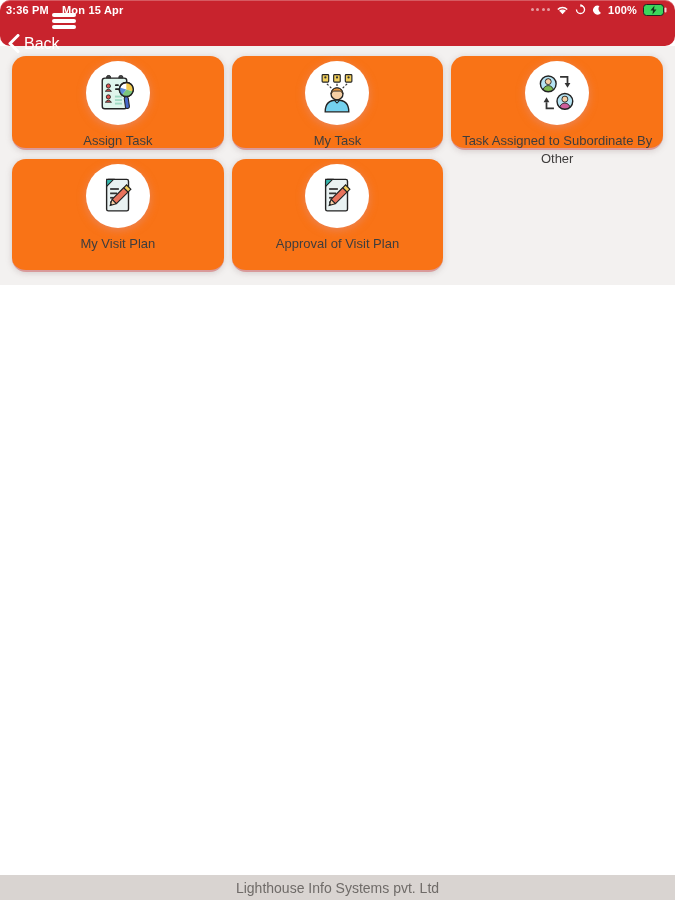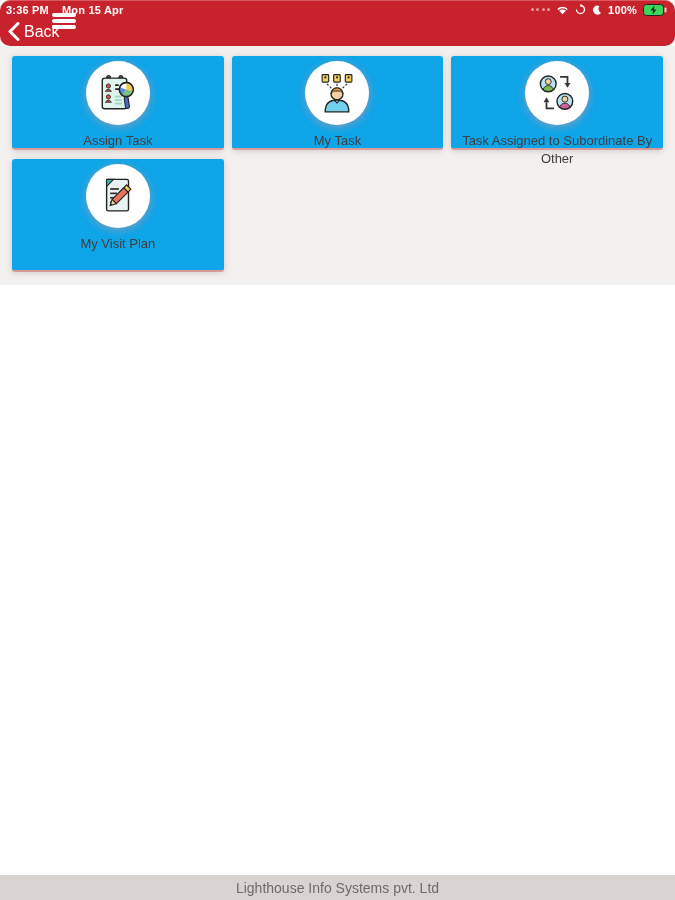--- a/index.html
+++ b/index.html
@@ -29,21 +29,21 @@
   .status-left { display:flex; gap:13px; }
   .status-right { display:flex; align-items:center; gap:6px; }
   .signal-dots { display:flex; gap:2.5px; align-items:center; opacity:.55; }
   .signal-dots i { width:3px; height:3px; border-radius:50%; background:#fff; display:block; }
   .sicon { display:flex; align-items:center; }
   .hamburger {
     position:absolute; left:52px; top:13px; width:24px;
     display:flex; flex-direction:column; gap:2.5px; cursor:pointer;
   }
   .hamburger i { height:3.5px; background:#fff; border-radius:2px; display:block; }
-  .navbar { position:relative; height:40px; }
+  .navbar { position:relative; height:40px;margin-top:12px; }
   .back-btn {
     position:absolute; left:8px; top:6px;
     display:flex; align-items:center; gap:4px;
     color:#fff; font-size:16px; cursor:pointer;
   }
   .nav-title {
     position:absolute; left:0; right:0; top:8px;
     text-align:center; font-size:16.5px; font-weight:700; color:#fff;
   }
 
@@ -51,22 +51,22 @@
   .cards-area {
     background:#f3f1f0;
     padding:10px 12px 13px 12px;
     display:grid;
     grid-template-columns:repeat(3, 1fr);
     grid-template-rows:94px 113px;
     column-gap:8px;
     row-gap:9px;
   }
   .card {
-    background:#0ea5e9;
-    border-radius:3px;
+    background:#f97316;
+    border-radius:14px;
     border-bottom:2px solid #d99a9a;
     box-shadow:0 1px 6px rgba(130,105,105,.28);
     display:flex; flex-direction:column; align-items:center;
     padding-top:5px;
     cursor:pointer;
   }
   .icon-circle {
     width:64px; height:64px; border-radius:50%;
     background:#fff;
     box-shadow:0 2px 8px rgba(222,150,150,.55);
@@ -252,20 +252,39 @@
             <rect x="17" y="20.5" width="19" height="7" rx="1" fill="#e8735c" stroke="#222" stroke-width="1.3"></rect>
             <rect x="36" y="20.5" width="4.5" height="7" fill="#f2cf5b" stroke="#222" stroke-width="1.3"></rect>
             <path d="M17 20.5 L10.5 24 L17 27.5 Z" fill="#f6cfa4" stroke="#222" stroke-width="1.2"></path>
             <path d="M13 22.7 L10.5 24 L13 25.3 Z" fill="#222"></path>
           </g>
         </svg>
       </div>
       <div class="card-label">My Visit Plan</div>
     </div>
 
+    <div class="card">
+      <div class="icon-circle">
+        <svg width="42" height="42" viewBox="0 0 48 48">
+          <rect x="11" y="5" width="25" height="36" rx="2" fill="#e9f2f2" stroke="#222" stroke-width="1.6"></rect>
+          <path d="M11 5 L19 5 L11 13 Z" fill="#35b8ae" stroke="#222" stroke-width="1.2"></path>
+          <rect x="15" y="15" width="10" height="2" fill="#333"></rect>
+          <rect x="15" y="20" width="8" height="2" fill="#333"></rect>
+          <rect x="15" y="25" width="9" height="2" fill="#333"></rect>
+          <rect x="15" y="30" width="6" height="2" fill="#333"></rect>
+          <g transform="rotate(-45 26 24)">
+            <rect x="17" y="20.5" width="19" height="7" rx="1" fill="#e8735c" stroke="#222" stroke-width="1.3"></rect>
+            <rect x="36" y="20.5" width="4.5" height="7" fill="#f2cf5b" stroke="#222" stroke-width="1.3"></rect>
+            <path d="M17 20.5 L10.5 24 L17 27.5 Z" fill="#f6cfa4" stroke="#222" stroke-width="1.2"></path>
+            <path d="M13 22.7 L10.5 24 L13 25.3 Z" fill="#222"></path>
+          </g>
+        </svg>
+      </div>
+      <div class="card-label">Approval of Visit Plan</div>
+    </div>
 
   </div>
 
   <div class="footer">
     <span>Lighthouse Info Systems pvt. Ltd</span>
   </div>
 
 </div>
 
 </body></html>

